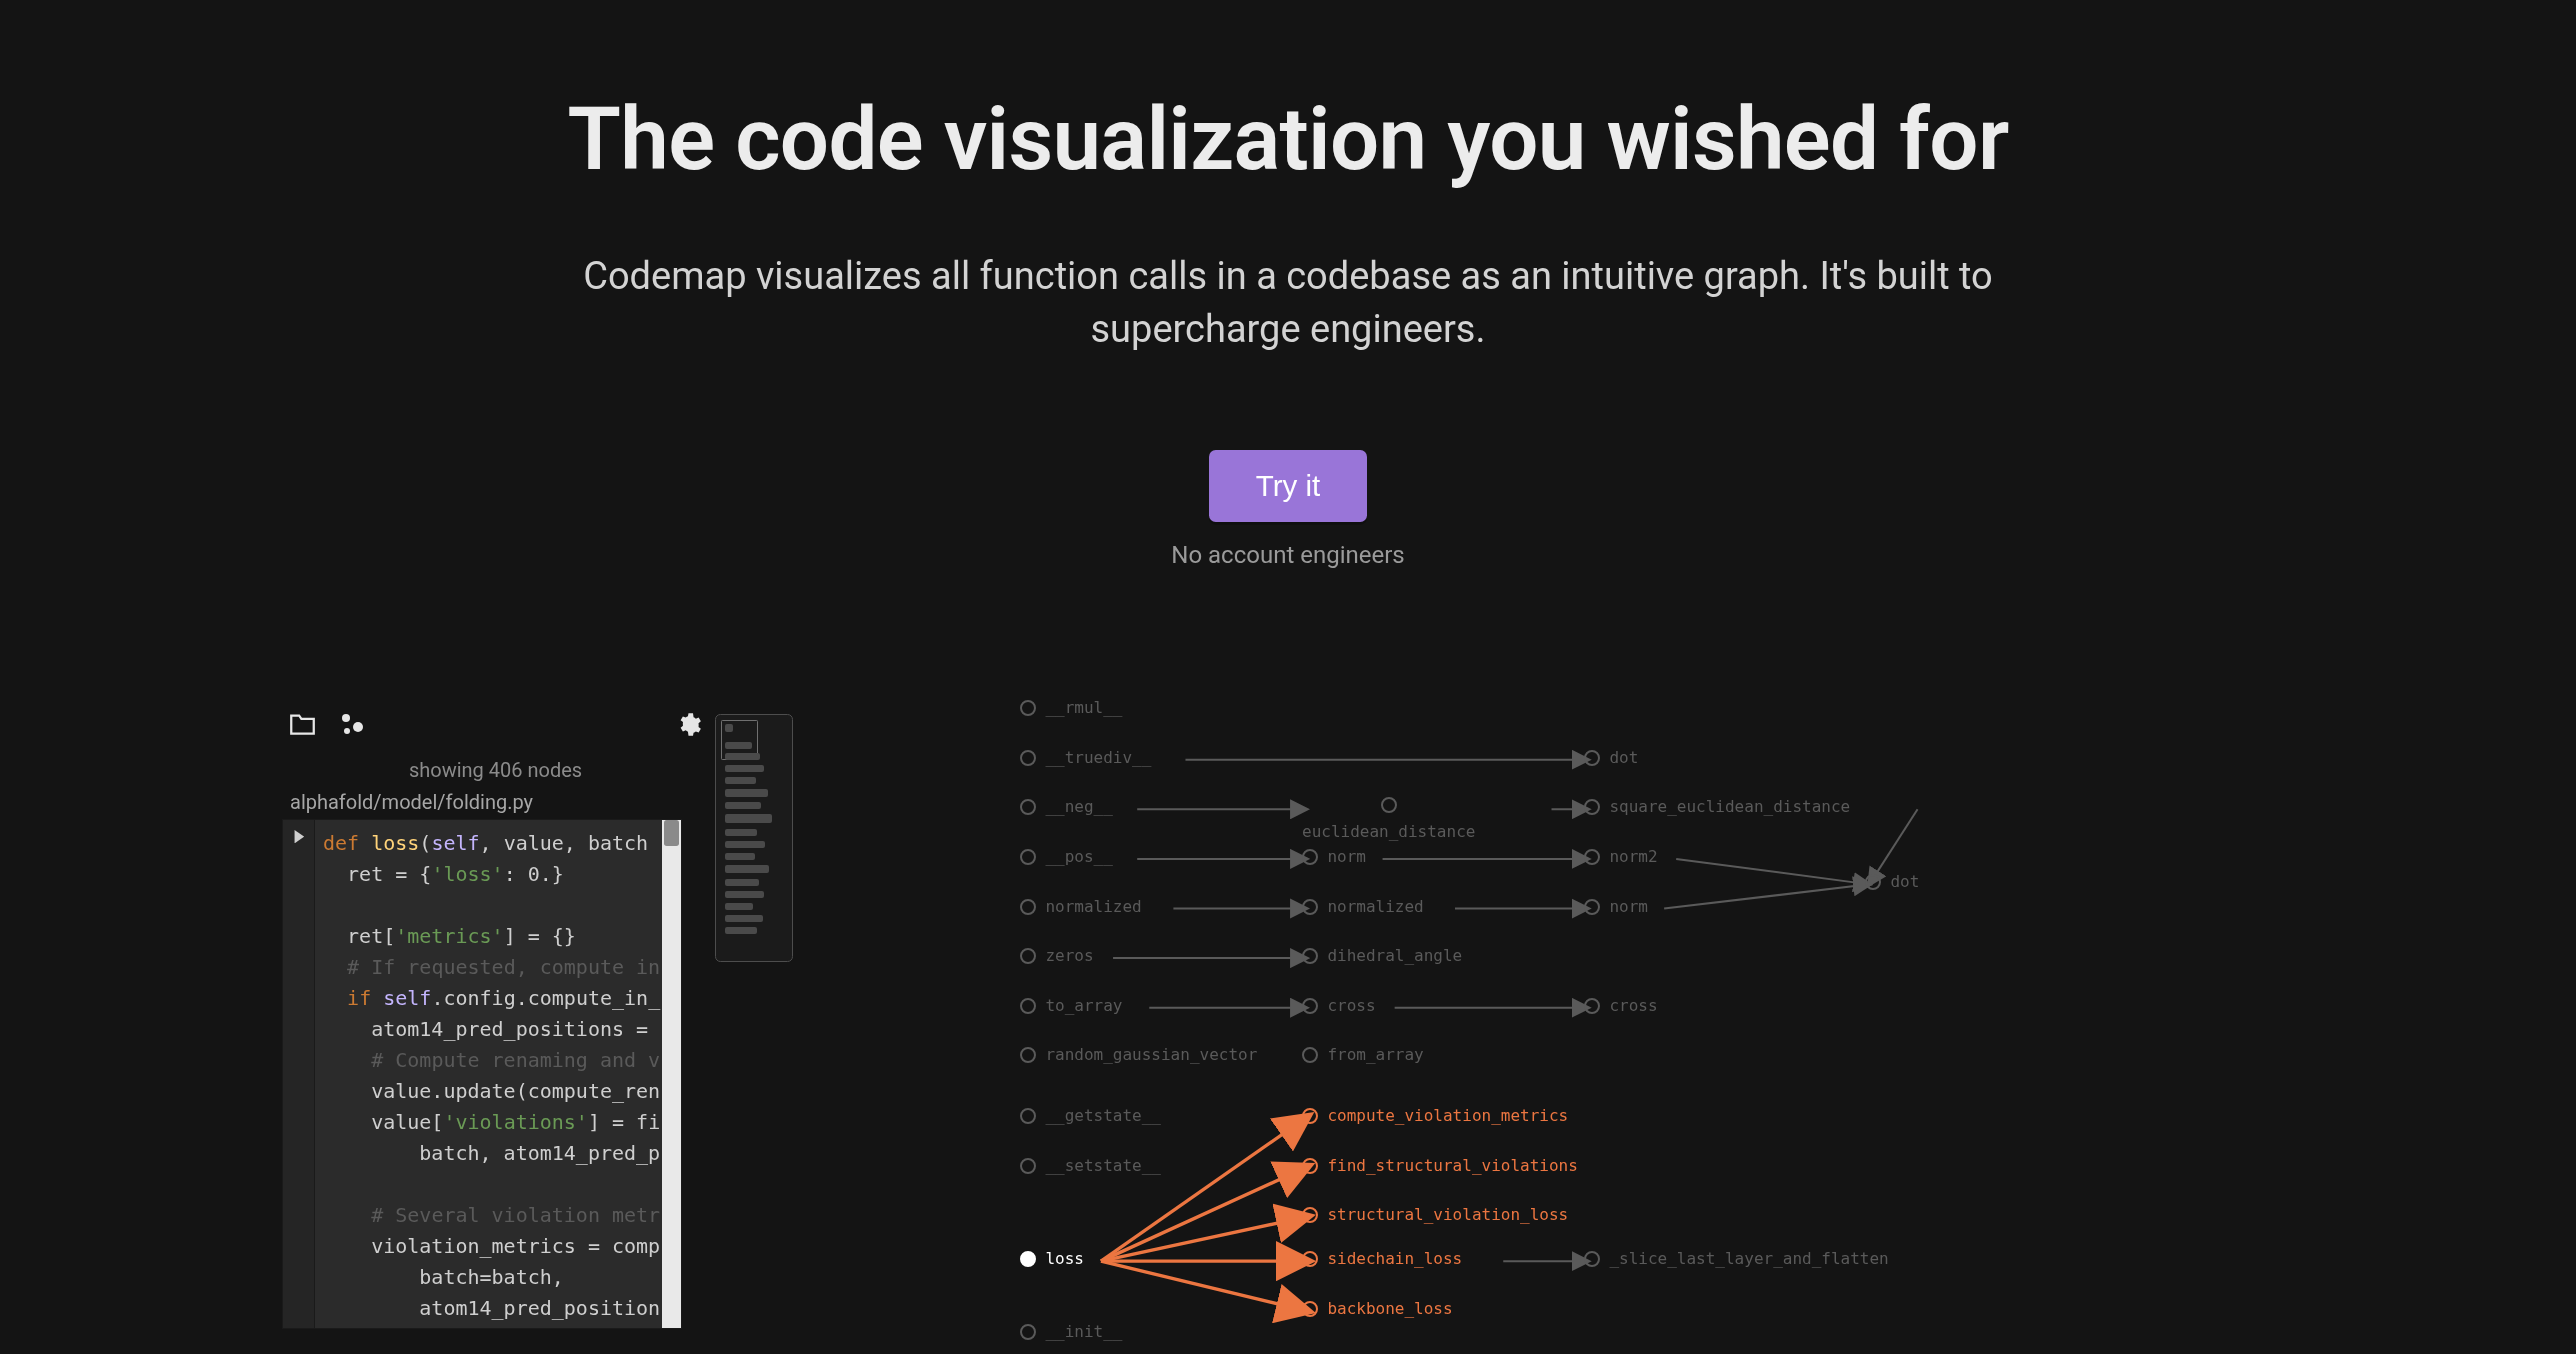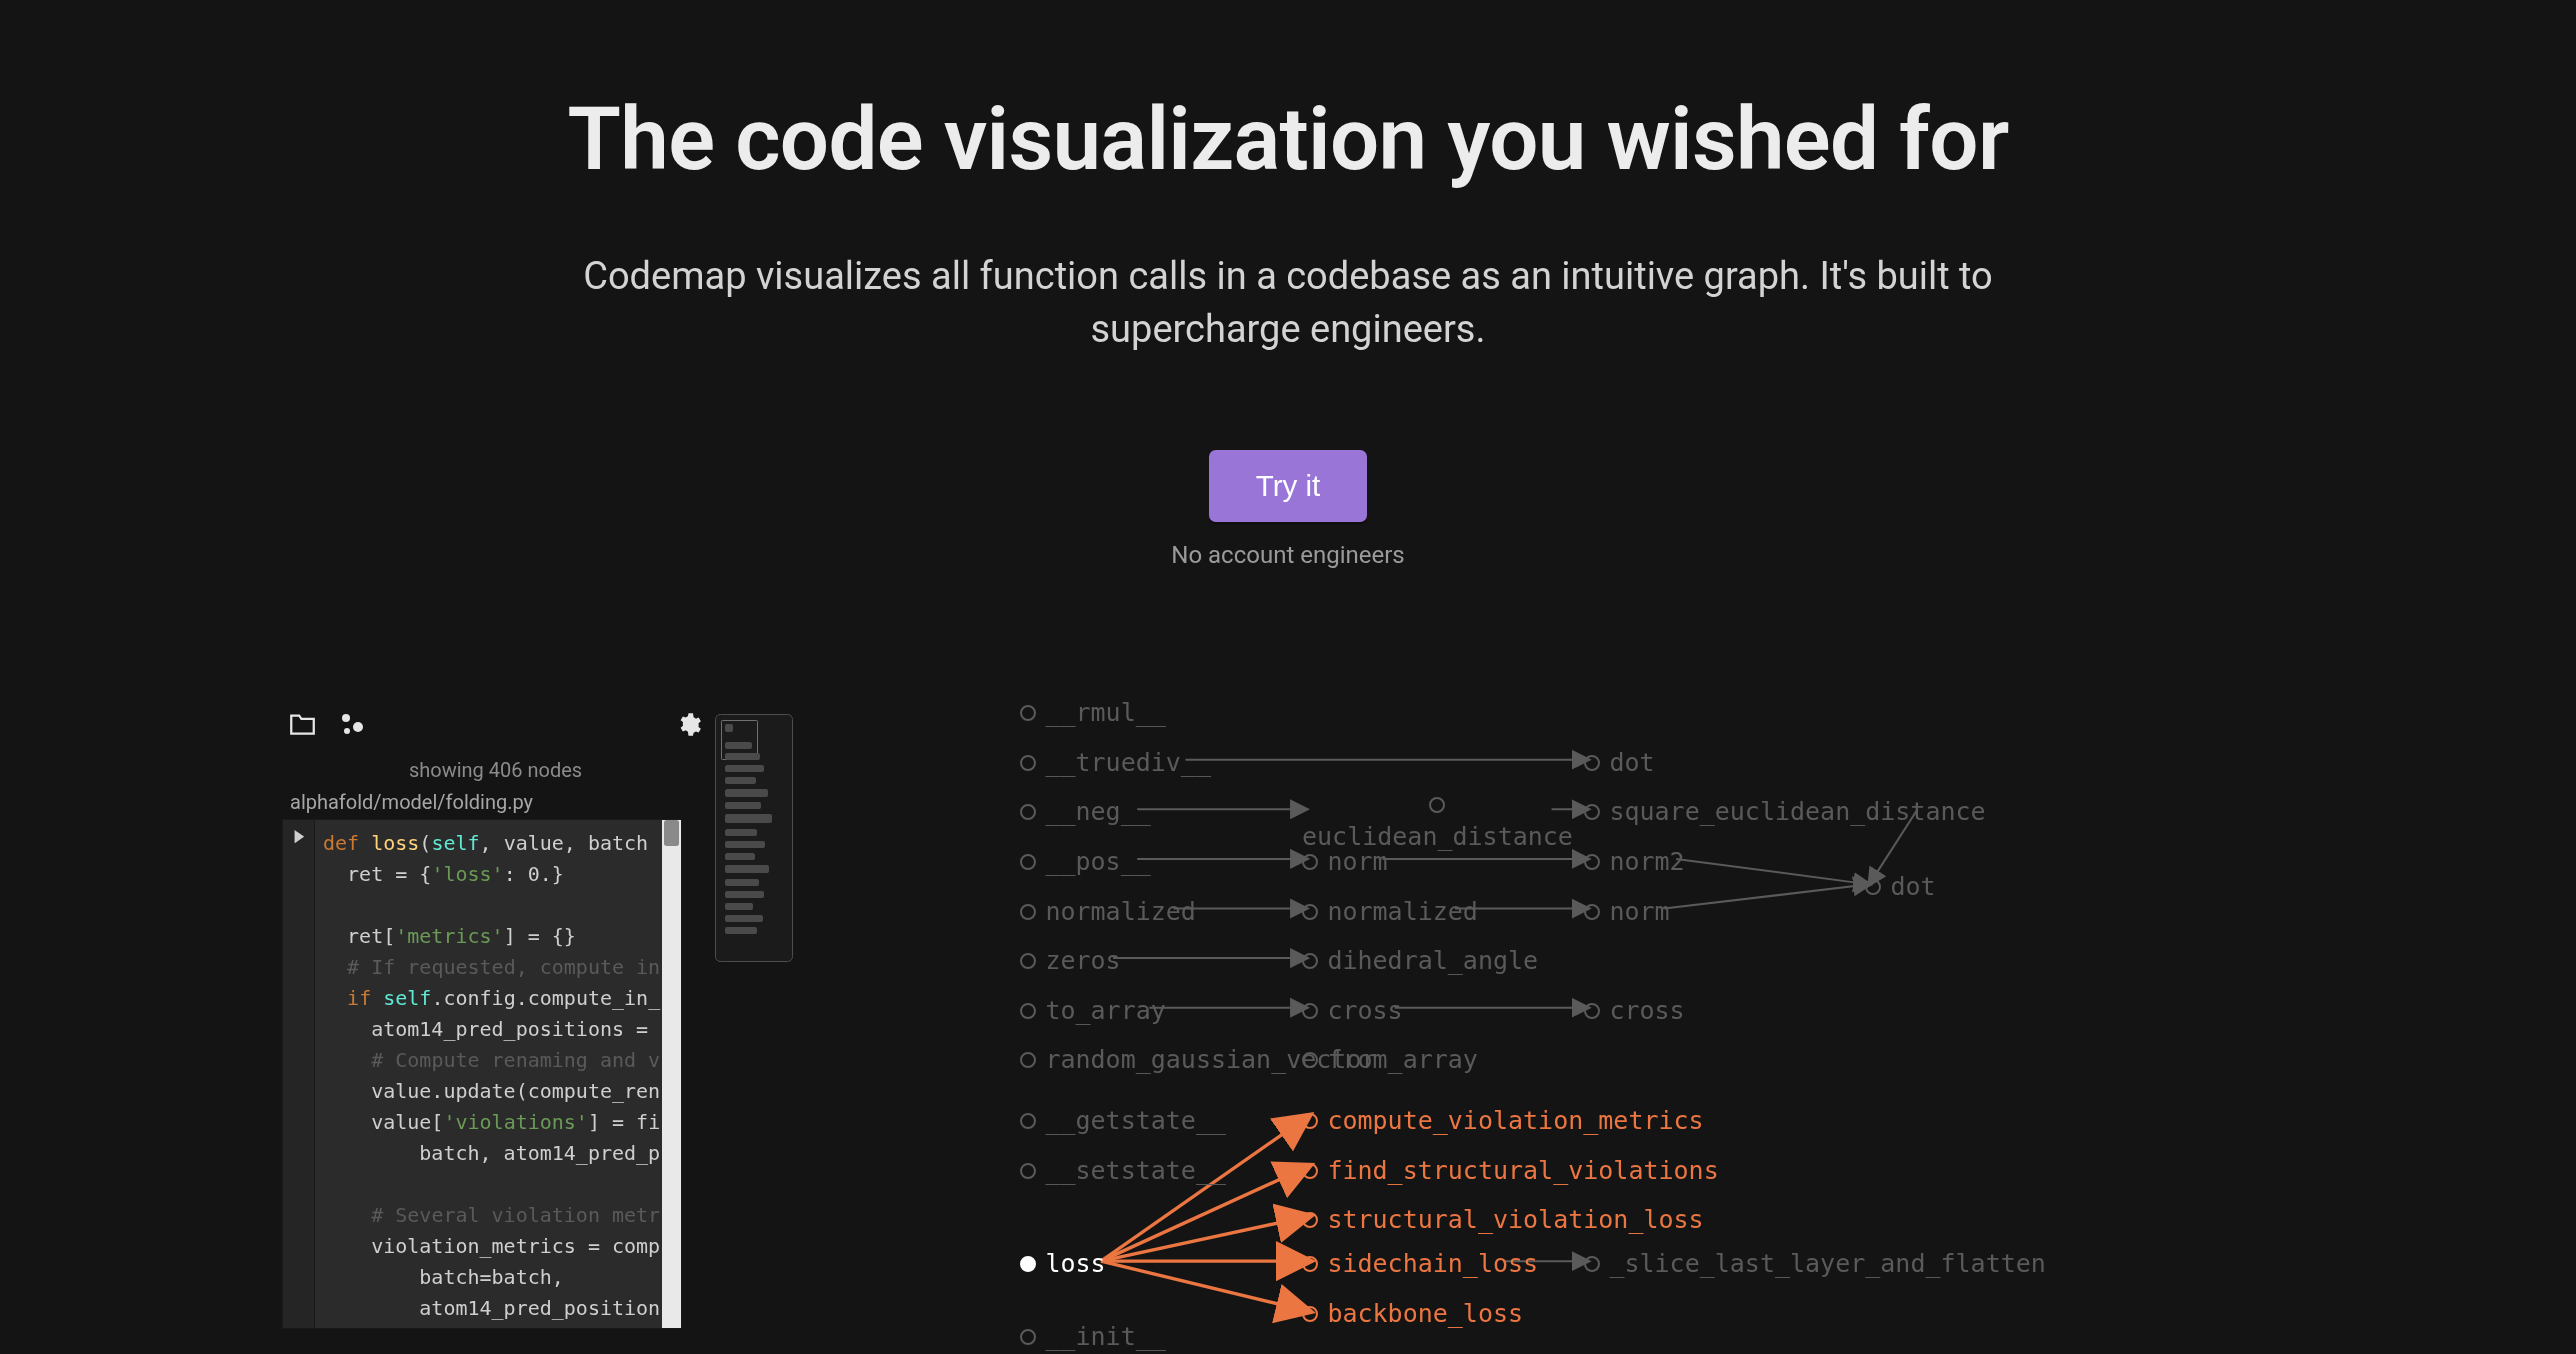--- a/index.html
+++ b/index.html
@@ -26,35 +26,35 @@
 
   
   .codewrap { position: relative; }
   .code { background: #2b2b2b; border: 0.7px solid #1a1a1a; width: 400px; height: 510px; overflow: hidden; position: relative; }
   .gutter { position: absolute; left: 0; top: 0; bottom: 0; width: 32px; background: #252525; border-right: 0.7px solid #1a1a1a; }
   .gut-arrow { position: absolute; top: 9.4px; left: 10.7px; }
   .gut-arrow svg { fill: #cfcfcf; }
   pre.src { position: absolute; left: 40px; top: 8px; font-family: "Menlo","Consolas","DejaVu Sans Mono",monospace; font-size: 20px; line-height: 31px; white-space: pre; color: #cfcfcf; }
   .kw { color: #cc7a32; }
   .fn { color: #ffd37a; }
-  .sf { color: #5eead4; }
+  .sf { color: #c4b5fd; }
   .str { color: #6a9a55; }
   .cmt { color: #5a5a5a; }
 
   .scroll-y { position: absolute; right: 0; top: 0; bottom: 0; width: 19px; background: #e9e9e9; }
   .scroll-y .thumb { position: absolute; left: 2px; right: 2px; top: 0; height: 25.5px; background: #8a8a8a; border-radius: 2.7px; }
 
   
   .minimap { position: absolute; left: 715px; top: 714px; width: 78px; height: 248px; border: 1.3px solid #4d4d4d; border-radius: 5.4px; background: #1b1b1b; overflow: hidden; }
   .mini-view { position: absolute; left: 5.4px; right: 34px; top: 5.4px; height: 40px; border: 1.3px solid #707070; border-radius: 1.3px; }
   .mini-blob { position: absolute; background: #4a4a4a; border-radius: 2px; }
 
   
   .graph { position: absolute; left: 1020px; top: 698px; width: 1476px; height: 657px; }
-  .node { position: absolute; display: flex; align-items: center; gap: 9.4px; font-family: "Menlo","Consolas",monospace; font-size: 25px; white-space: nowrap; }
+  .node { position: absolute; display: flex; align-items: center; gap: 9.4px; font-family: "Menlo","Consolas",monospace; font-size: 16px; white-space: nowrap; }
   .node .ring { width: 16px; height: 16px; border-radius: 50%; flex: 0 0 16px; }
   .dim .ring { border: 2.7px solid #5a5a5a; }
   .dim { color: #5a5a5a; }
   .hot .ring { border: 2.7px solid #ec7641; }
   .hot { color: #ec7641; }
   .sel .ring { border: 3.4px solid #fff; background: #fff; }
   .sel { color: #fff; font-weight: 500; }
   svg.edges { position: absolute; inset: 0; width: 100%; height: 100%; overflow: visible; }
 </style>
 </head>

